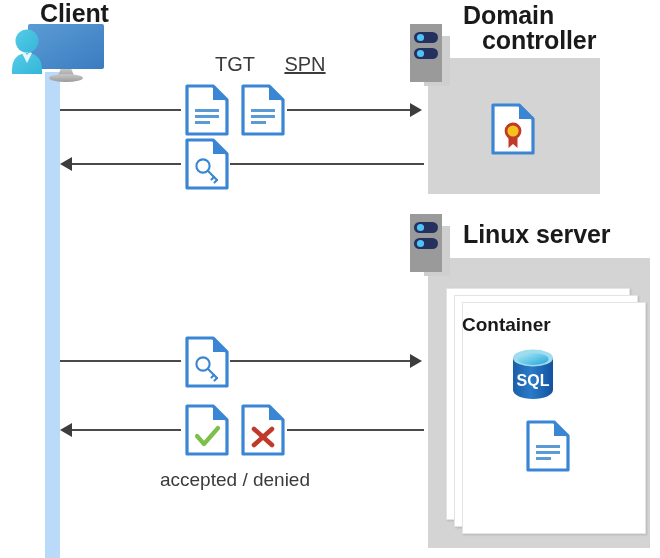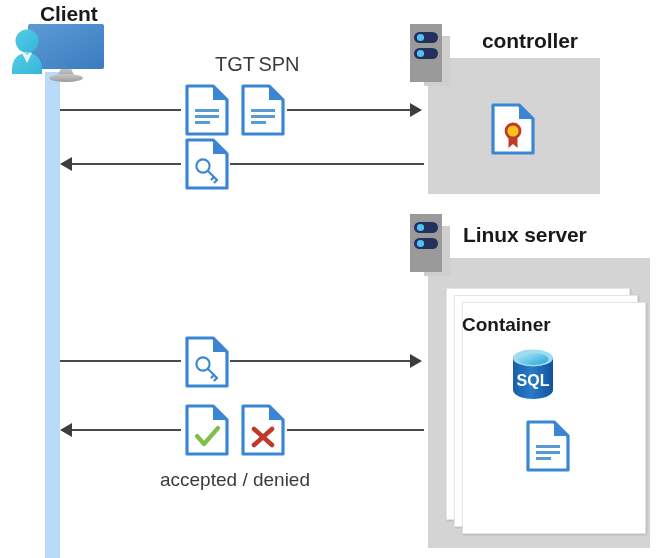--- a/index.html
+++ b/index.html
@@ -8,21 +8,21 @@
     background:#ffffff;
     font-family:"Liberation Sans", sans-serif;
     overflow:hidden;
     position:relative;
   }
   .stage{position:absolute;left:0;top:0;width:660px;height:558px;}
   .abs{position:absolute;}
 
   
   .t-title{
-    font-weight:bold;font-size:21px;color:#1a1a1a;line-height:25px;
+    font-weight:bold;font-size:25px;color:#1a1a1a;line-height:25px;
     letter-spacing:-0.1px;
   }
   .t-label{
     font-size:20px;color:#3b3b3b;line-height:24px;font-weight:400;margin-left:28px;
   }
   .t-cap{
     font-size:19px;color:#3b3b3b;line-height:23px;font-weight:400;
   }
   .t-container{
     font-weight:bold;font-size:19px;color:#1a1a1a;line-height:23px;
@@ -86,20 +86,21 @@
     <svg width="40" height="62" viewBox="0 0 40 62">
       <rect x="14" y="12" width="26" height="50" fill="#cfcfcf"></rect>
       <rect x="0" y="0" width="32" height="58" fill="#9a9a9a"></rect>
       <rect x="4" y="8" width="24" height="11" rx="5.5" fill="#24315e"></rect>
       <circle cx="10.5" cy="13.5" r="3.6" fill="#4fc3f7"></circle>
       <rect x="4" y="24" width="24" height="11" rx="5.5" fill="#24315e"></rect>
       <circle cx="10.5" cy="29.5" r="3.6" fill="#4fc3f7"></circle>
     </svg>
   </div>
 
+  <div class="abs t-title" style="left:463px;top:3px;width:180px;">Domain</div>
   <div class="abs t-title" style="left:482px;top:28px;width:180px;">controller</div>
 
   <div class="abs" style="left:491px;top:103px;width:44px;height:52px;">
     <svg width="44" height="52" viewBox="0 0 44 52">
       <path d="M2 2 L28 2 L42 16 L42 50 L2 50 Z" fill="#ffffff" stroke="#3a86d4" stroke-width="3.2" stroke-linejoin="round"></path>
       <path d="M28 2 L42 16 L28 16 Z" fill="#3a86d4"></path>
 
       <path d="M17.5 31 L17.5 45 L22 41 L26.5 45 L26.5 31 Z" fill="#c0392b"></path>
 
       <circle cx="22" cy="28" r="8.4" fill="#c0392b"></circle>
@@ -162,21 +163,21 @@
 
   <div class="abs" style="left:58px;top:101px;width:366px;height:18px;">
     <svg width="366" height="18" viewBox="0 0 366 18">
       <line x1="2" y1="9" x2="123" y2="9" stroke="#4a4a4a" stroke-width="1.8"></line>
       <line x1="229" y1="9" x2="352" y2="9" stroke="#4a4a4a" stroke-width="1.8"></line>
       <path d="M352 2 L364 9 L352 16 Z" fill="#3d3d3d"></path>
     </svg>
   </div>
 
   <div class="abs t-label" style="left:182px;top:52px;width:50px;text-align:center;">TGT</div>
-  <div class="abs t-label" style="left:226px;top:52px;width:50px;text-align:center;">SPN</div>
+  <div class="abs t-label" style="left:252px;top:52px;width:50px;text-align:center;text-decoration:underline;">SPN</div>
 
   <div class="abs" style="left:185px;top:84px;width:44px;height:52px;">
     <svg width="44" height="52" viewBox="0 0 44 52">
       <path d="M2 2 L28 2 L42 16 L42 50 L2 50 Z" fill="#ffffff" stroke="#3a86d4" stroke-width="3.2" stroke-linejoin="round"></path>
       <path d="M28 2 L42 16 L28 16 Z" fill="#3a86d4"></path>
       <rect x="10" y="25" width="24" height="3" fill="#5b9bd5"></rect>
       <rect x="10" y="31" width="24" height="3" fill="#5b9bd5"></rect>
       <rect x="10" y="37" width="15" height="3" fill="#5b9bd5"></rect>
     </svg>
   </div>

